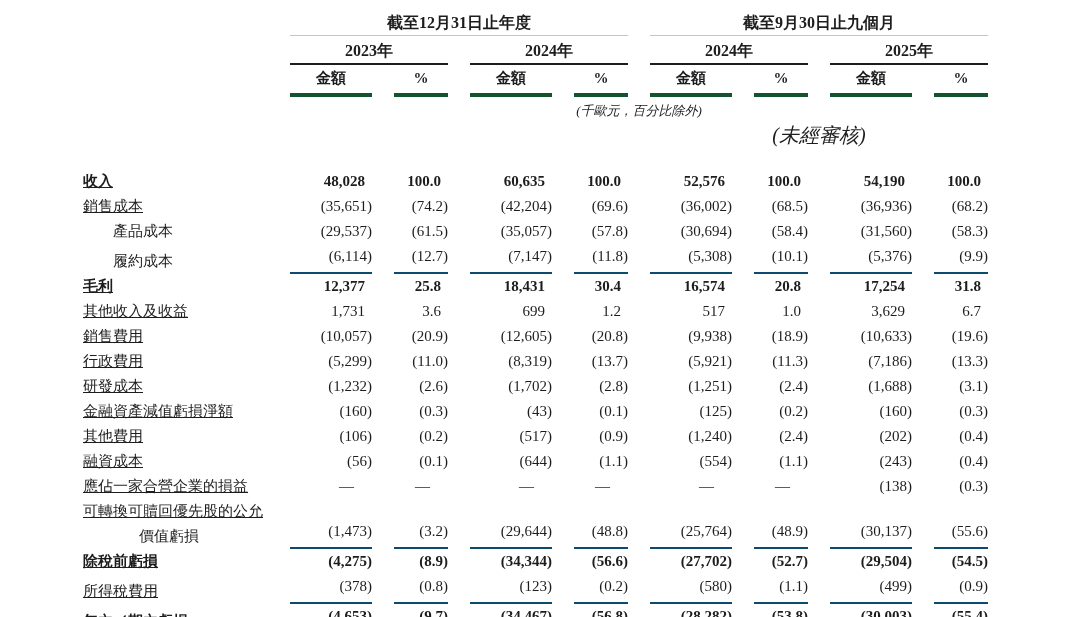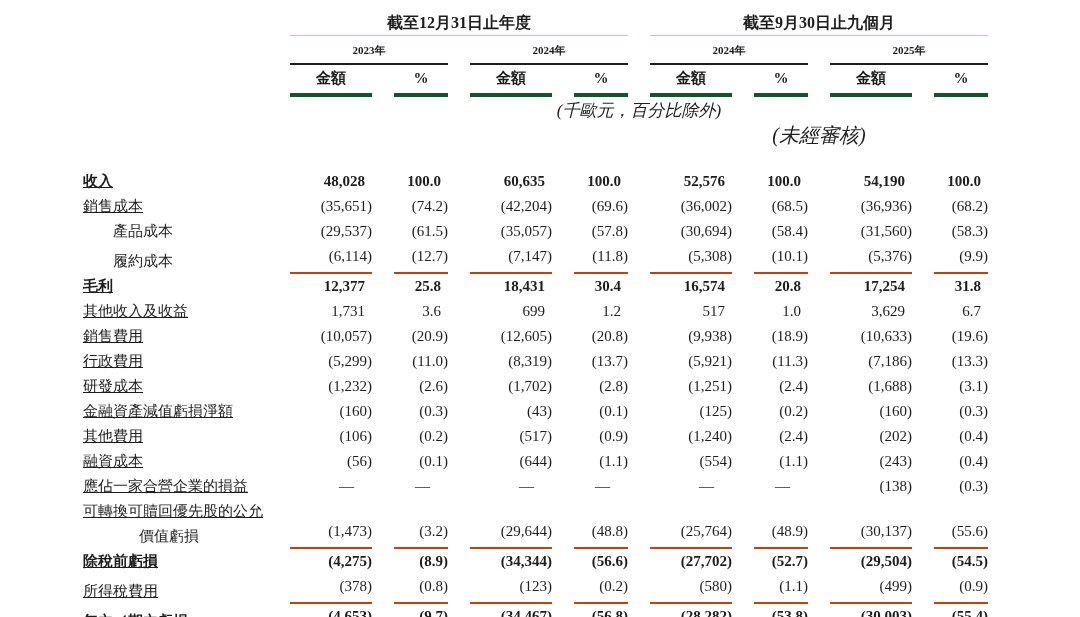--- a/index.html
+++ b/index.html
@@ -22,31 +22,31 @@
   th, td {
     padding: 0;
     vertical-align: bottom;
     white-space: nowrap;
     font-size: 15px;
     line-height: 25px;
     height: 25px;
   }
   thead th { font-weight: bold; text-align: center; }
   th.grp  { border-bottom: 1px solid #f9a8d4; font-size: 16px; padding-top: 6px; text-align: center; }
-  th.yr   { border-bottom: 2px solid #1d1d1d; font-size: 11px; padding-top: 2px; }
+  th.yr   { border-bottom: 2px solid #1d1d1d; font-size: 16px; padding-top: 2px; }
   th.mh   { border-bottom: 4px solid #14532d; padding-top: 1px; padding-bottom: 2px; }
-  td.note { font-style: italic; text-align: center; font-size: 17px; height: 23px; line-height: 23px; }
+  td.note { font-style: italic; text-align: center; font-size: 13px; height: 23px; line-height: 23px; }
   td.note2{ font-style: italic; text-align: center; font-size: 20px; height: 27px; line-height: 27px; }
   td.spacer { height: 20px; }
   td.lbl  { text-align: left; }
   td.num  { text-align: right; }
   .b      { font-weight: bold; }
   .np     { padding-right: 7px; }   
   .dash   { padding-right: 18px; }
-  td.ru   { border-bottom: 2px solid #c2410c; padding-bottom: 3px; }
+  td.ru   { border-bottom: 2px solid #0c4a6e; padding-bottom: 3px; }
   td.dd   { border-bottom: 2px solid #1d1d1d; padding-bottom: 3px; position: relative; }
   td.dd::after {
     content: "";
     position: absolute; left: 0; right: 0; bottom: -5px;
     border-bottom: 2.5px solid #1d1d1d;
   }
   .ind0 { padding-left: 0; text-decoration: underline; }
   .ind1 { padding-left: 30px; }
   .ind2 { padding-left: 56px; }
 </style>

